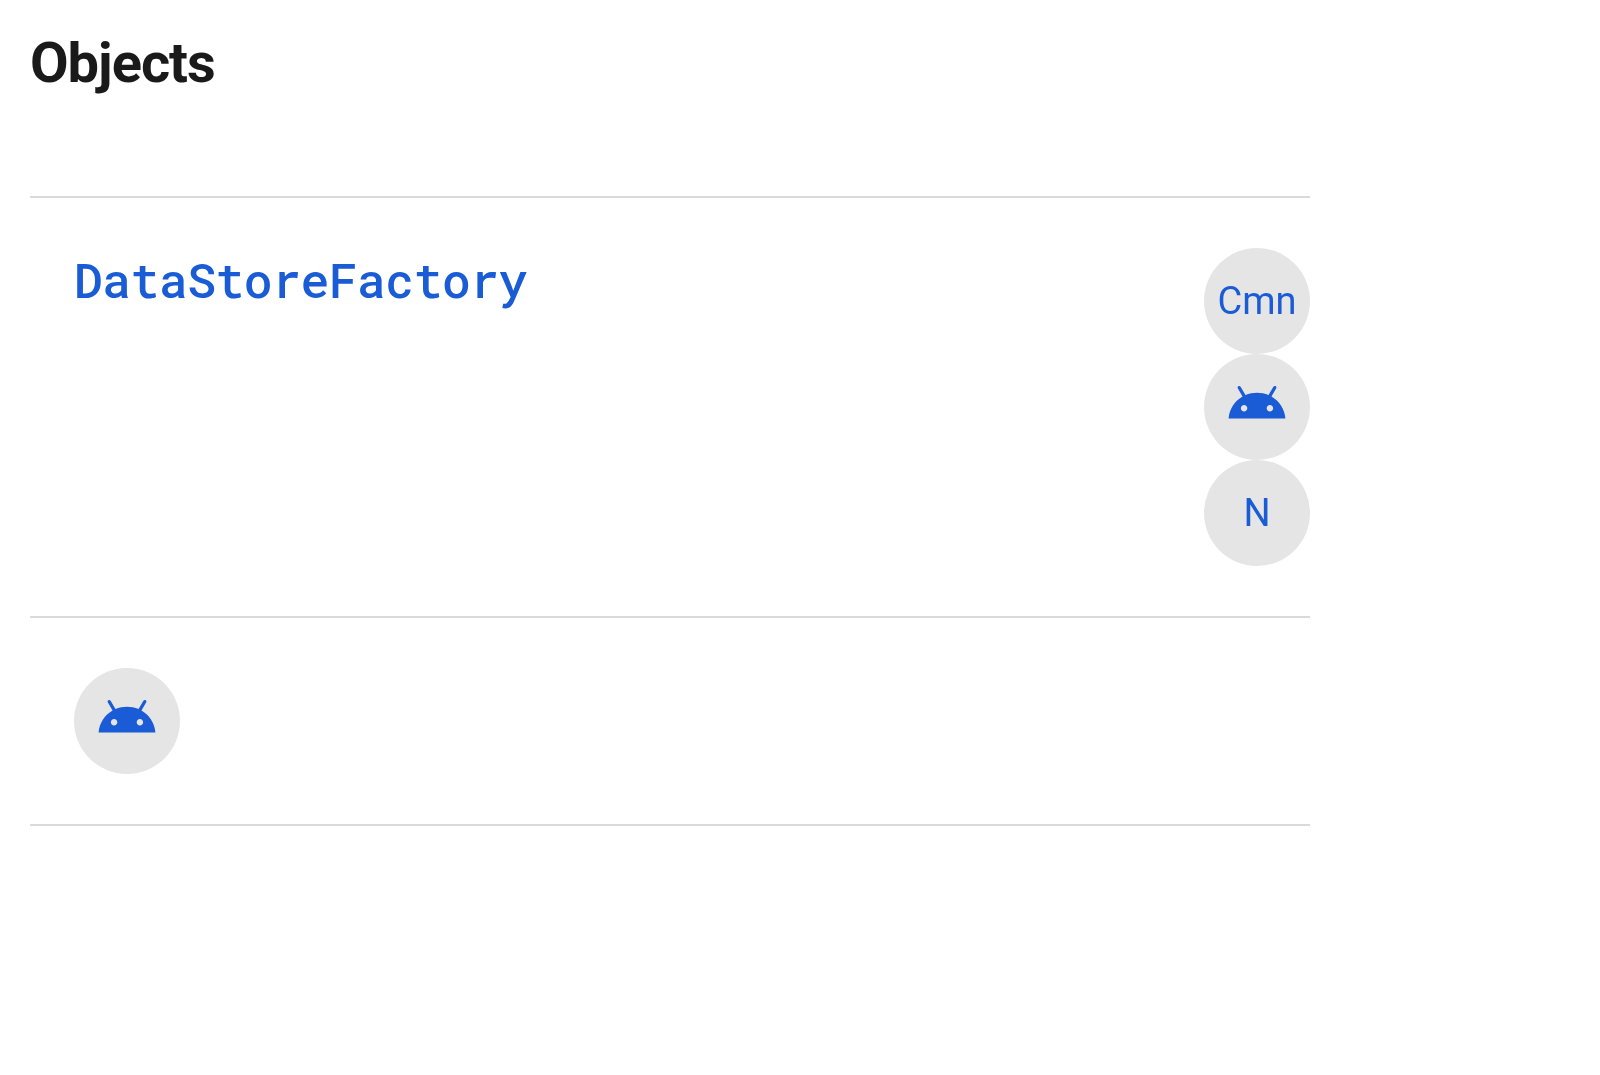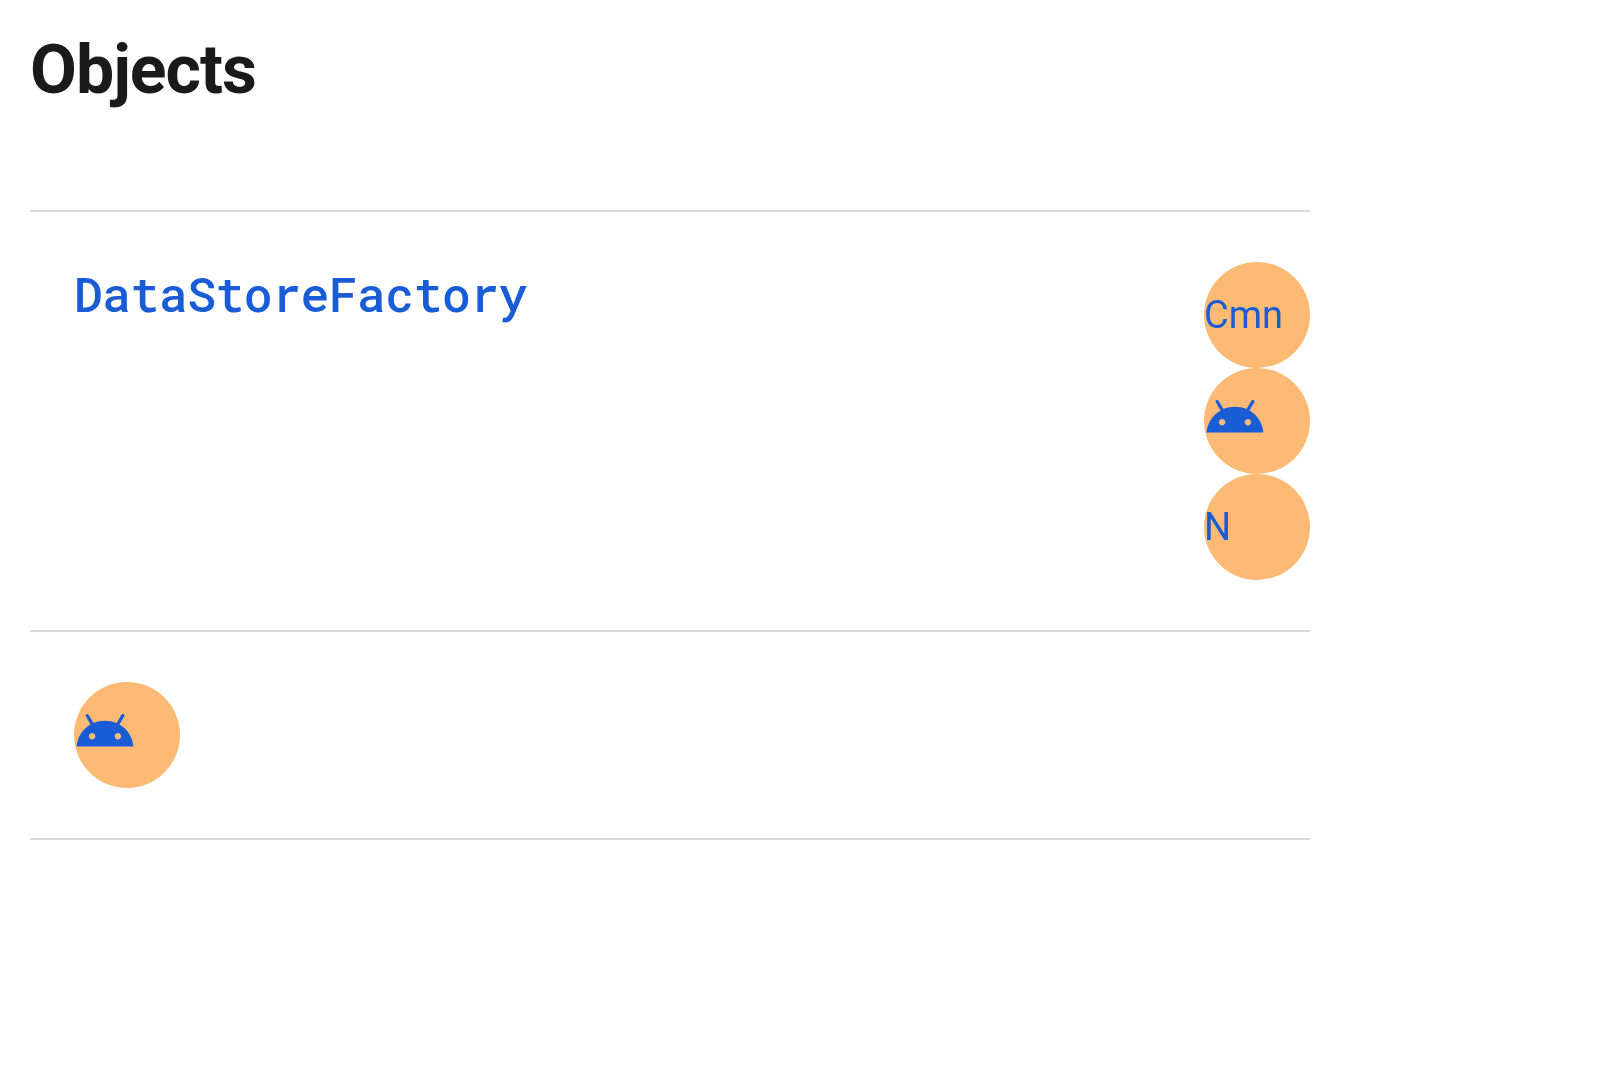--- a/index.html
+++ b/index.html
@@ -9,21 +9,21 @@
     }
     body {
       font-family: -apple-system, BlinkMacSystemFont, "Segoe UI", Roboto, Helvetica, Arial, sans-serif;
       background: #ffffff;
       padding: 30px;
     }
     .container {
       max-width: 1280px;
     }
     .page-title {
-      font-size: 68px;
+      font-size: 56px;
       font-weight: 700;
       color: #1a1a1a;
       margin-bottom: 100px;
       letter-spacing: -1px;
     }
     .item-row {
       display: flex;
       justify-content: space-between;
       align-items: flex-start;
       border-top: 2px solid #dadada;
@@ -44,23 +44,24 @@
     .badges {
       display: flex;
       flex-direction: column;
       gap: 0px;
       align-items: center;
     }
     .badge {
       width: 106px;
       height: 106px;
       border-radius: 50%;
-      background: #fdba74;
+      background: #e5e5e5;
       display: flex;
       align-items: center;
+      justify-content: center;
       font-size: 38px;
       font-weight: 400;
       color: #1a5bd6;
       font-family: -apple-system, BlinkMacSystemFont, "Segoe UI", Roboto, sans-serif;
     }
     .badge svg {
       width: 62px;
       height: 62px;
       fill: #1a5bd6;
     }

